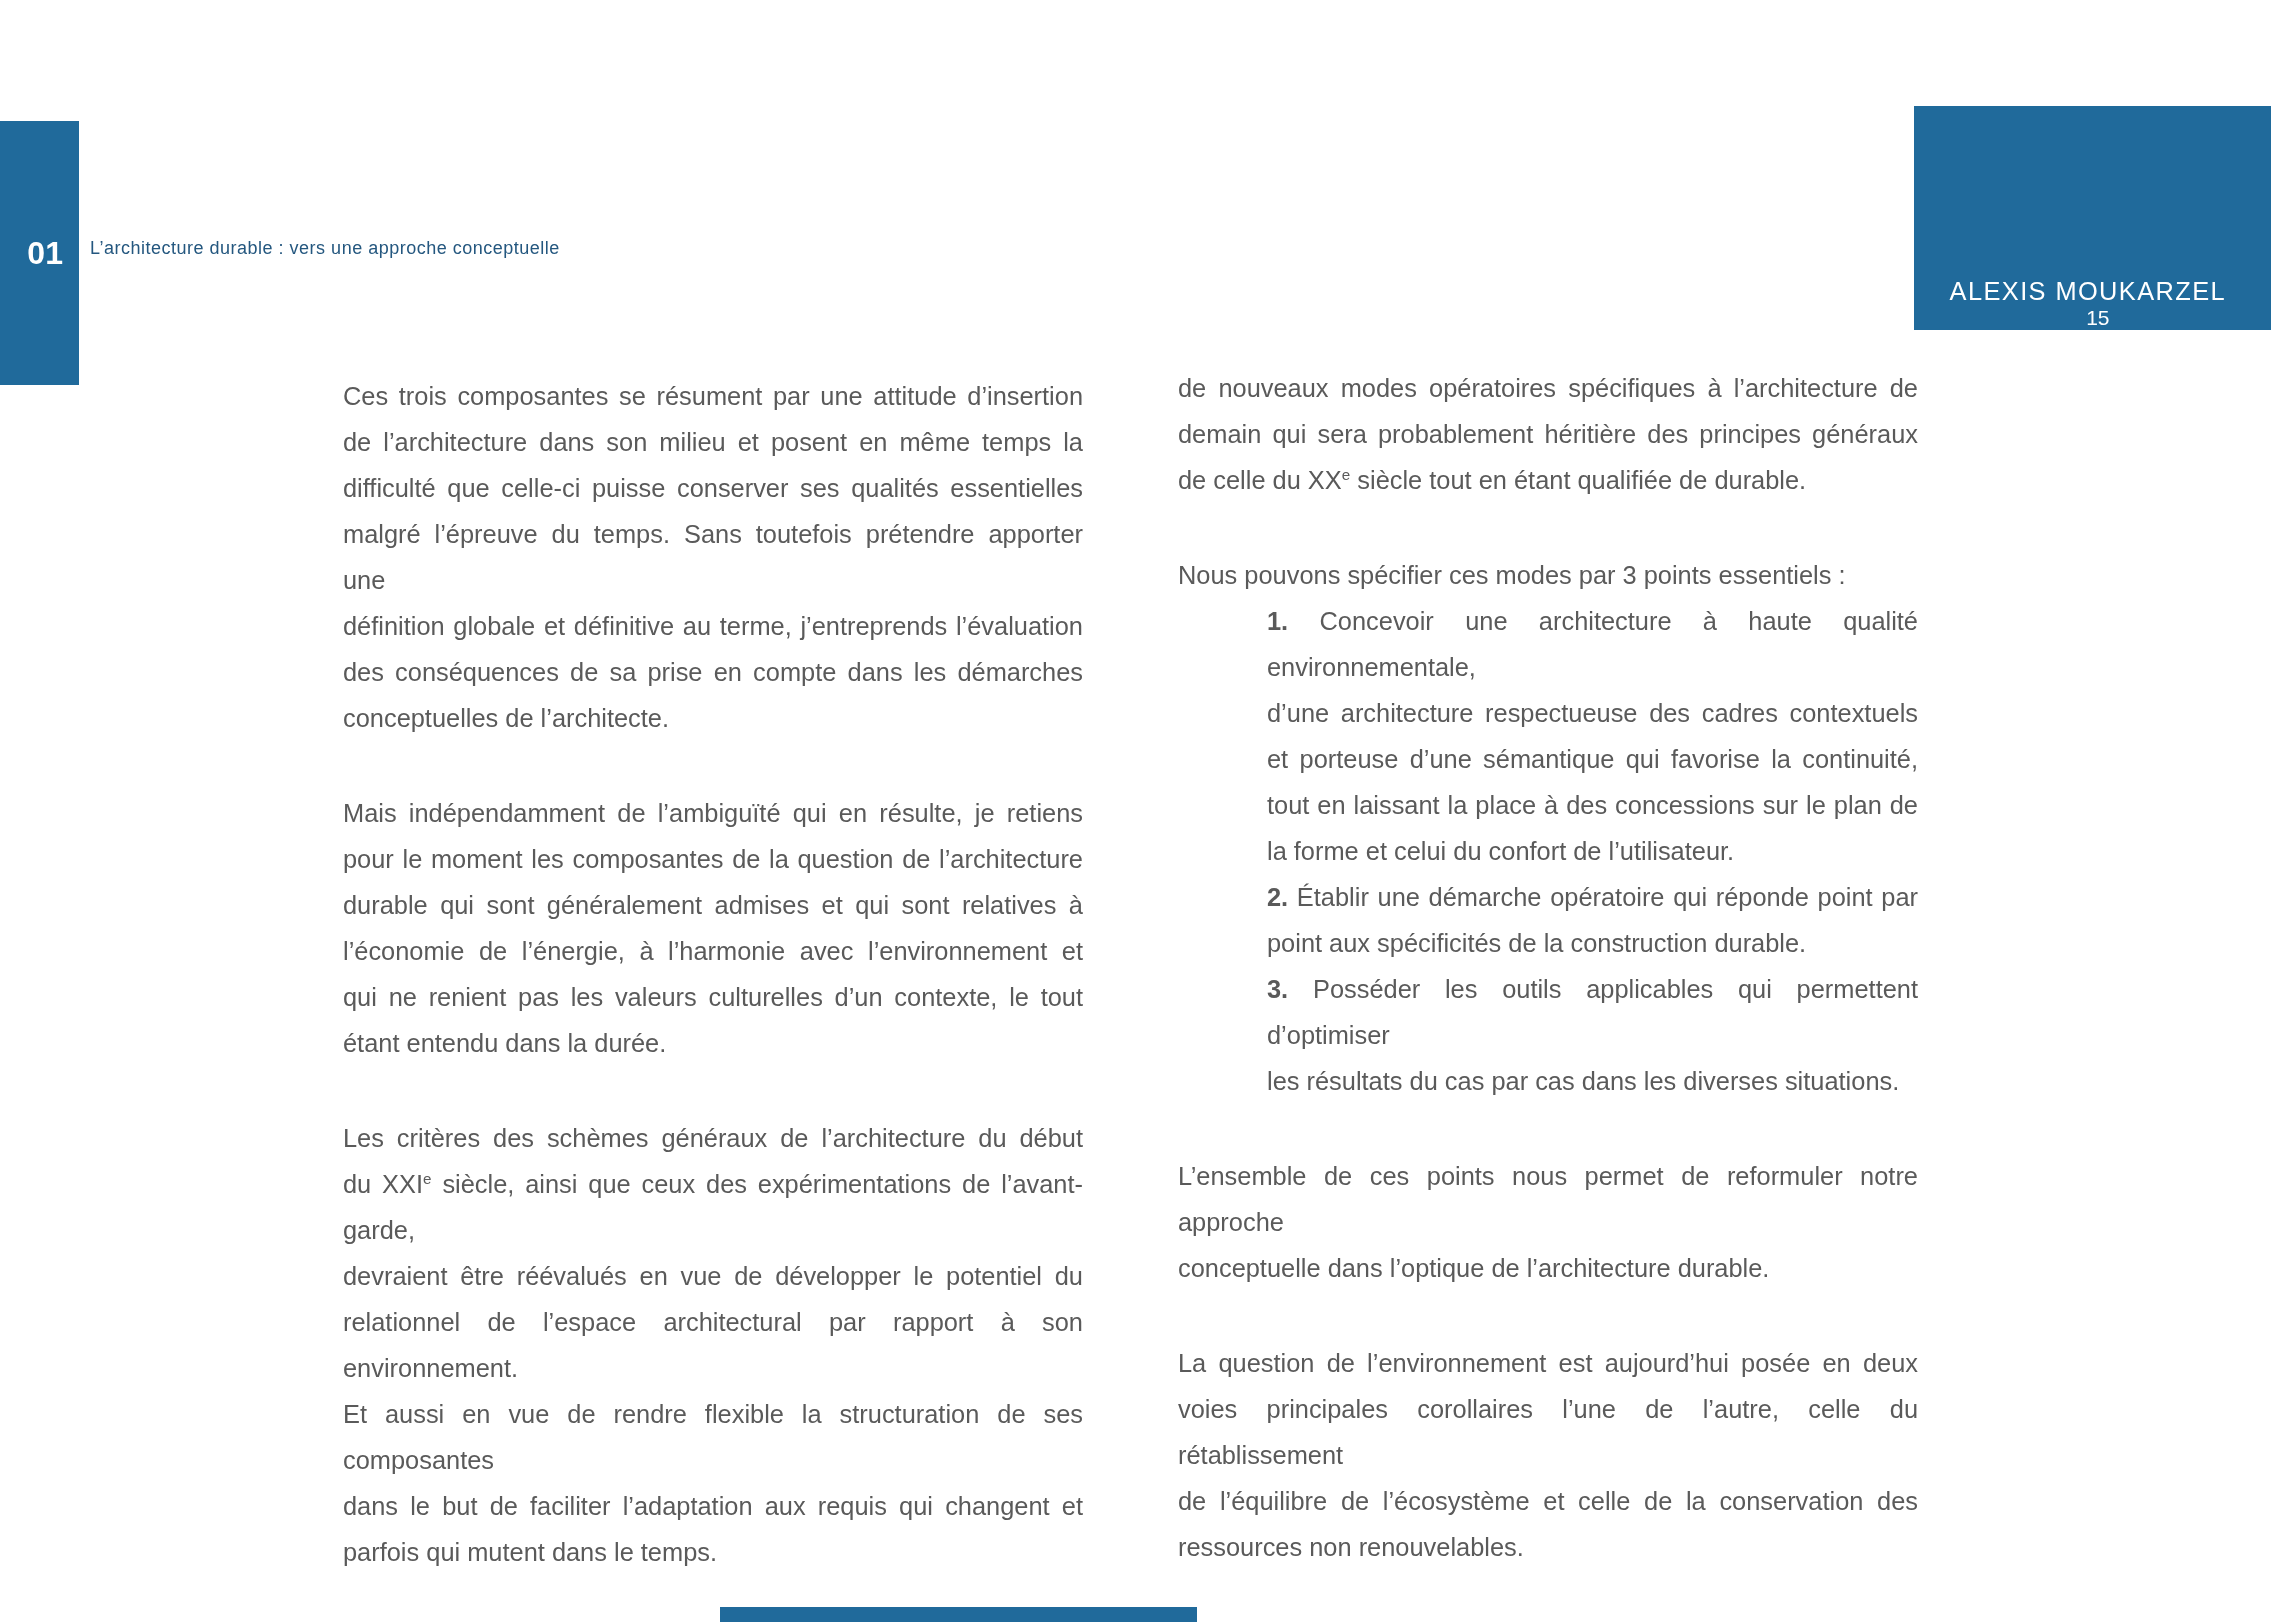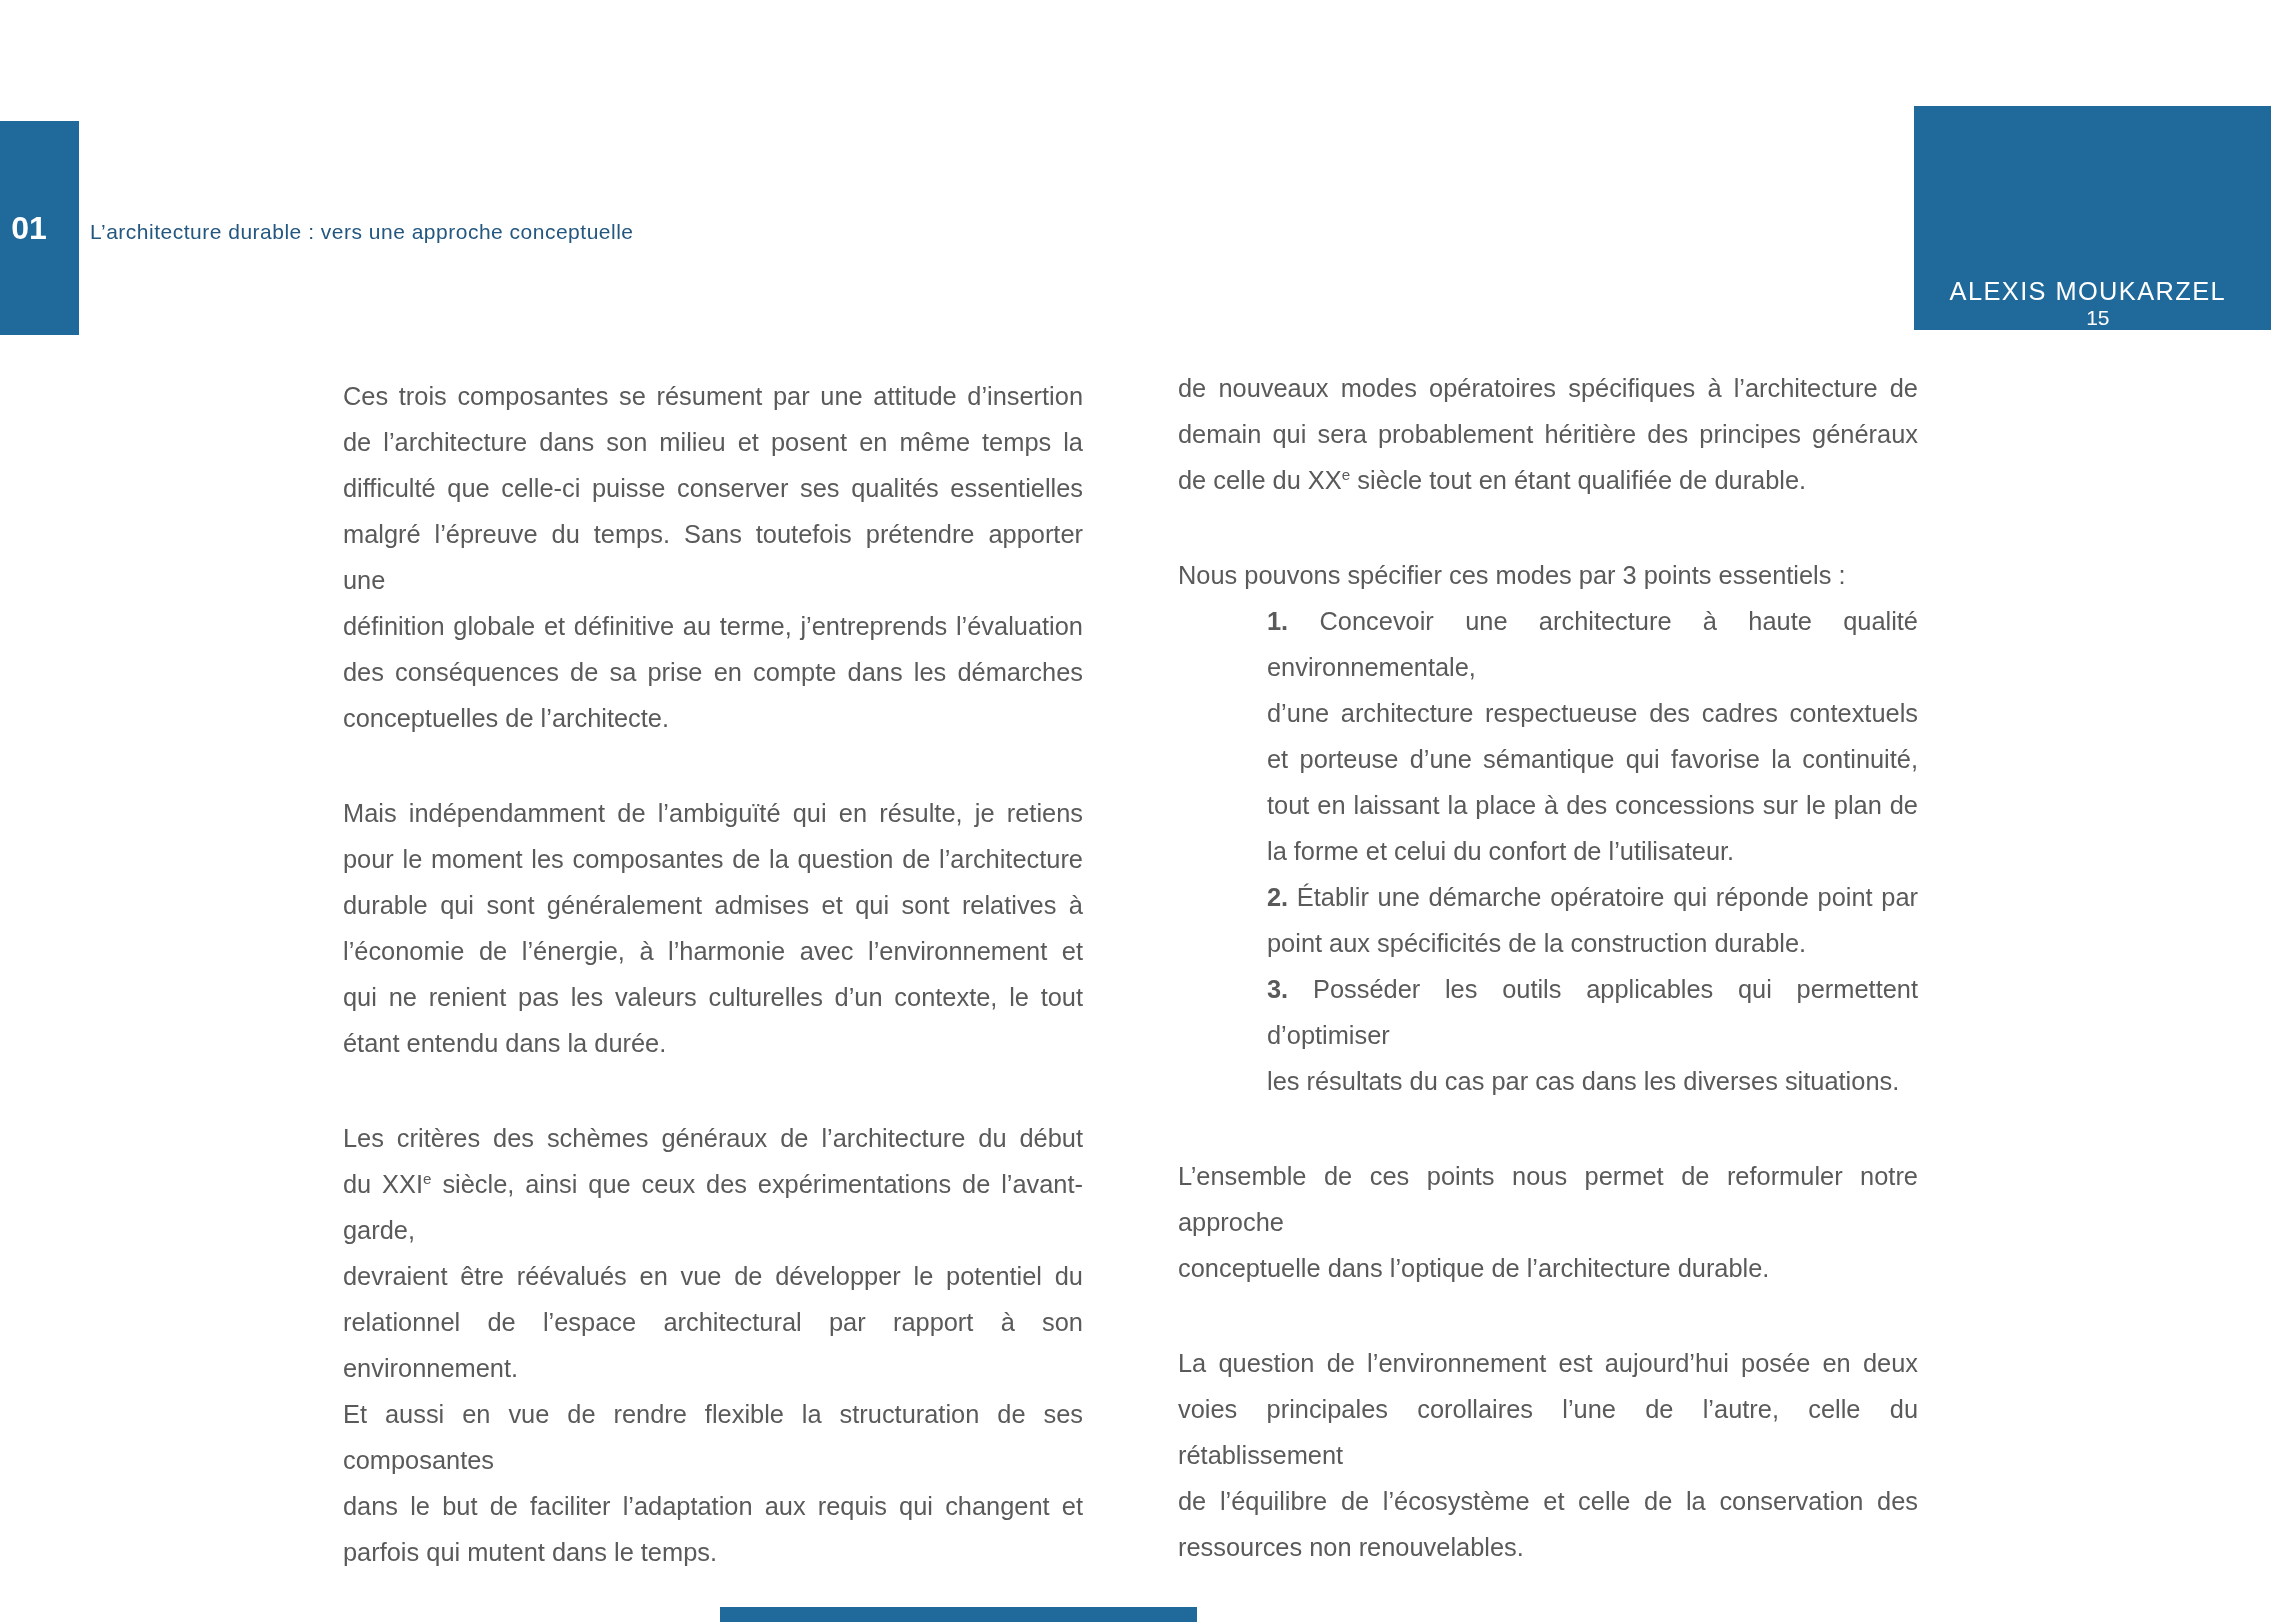--- a/index.html
+++ b/index.html
@@ -11,29 +11,29 @@
   body{
     width:2271px;height:1622px;
     background:#ffffff;
     font-family:"Liberation Sans","DejaVu Sans",sans-serif;
     position:relative;
   }
   .page{position:absolute;inset:0;background:#fff;overflow:hidden;}
 
   
   .num-box{
-    position:absolute;left:0;top:121px;width:79px;height:214px;
+    position:absolute;left:0;top:121px;width:79px;height:264px;
     background:var(--blue);color:#fff;
-    display:flex;align-items:center;justify-content:flex-start;
+    display:flex;align-items:center;justify-content:center;
     padding-left:11.3px;box-sizing:border-box;
     font-size:32px;font-weight:bold;
   }
   .chapter-title{
-    position:absolute;left:90px;top:213px;
-    font-size:21px;line-height:38px;color:var(--title);
+    position:absolute;left:90px;top:229px;
+    font-size:18px;line-height:38px;color:var(--title);
     letter-spacing:0.5px;white-space:nowrap;
   }
   .author-box{
     position:absolute;left:1914px;top:106px;width:357px;height:224px;
     background:var(--blue);color:#fff;
     display:flex;align-items:center;justify-content:flex-end;
     padding-right:9.4px;box-sizing:border-box;flex-direction:column;
   }
   .author-name{font-size:25.4px;letter-spacing:1.4px;white-space:nowrap;}
   .page-number{font-size:21px;margin-left:20px;}

